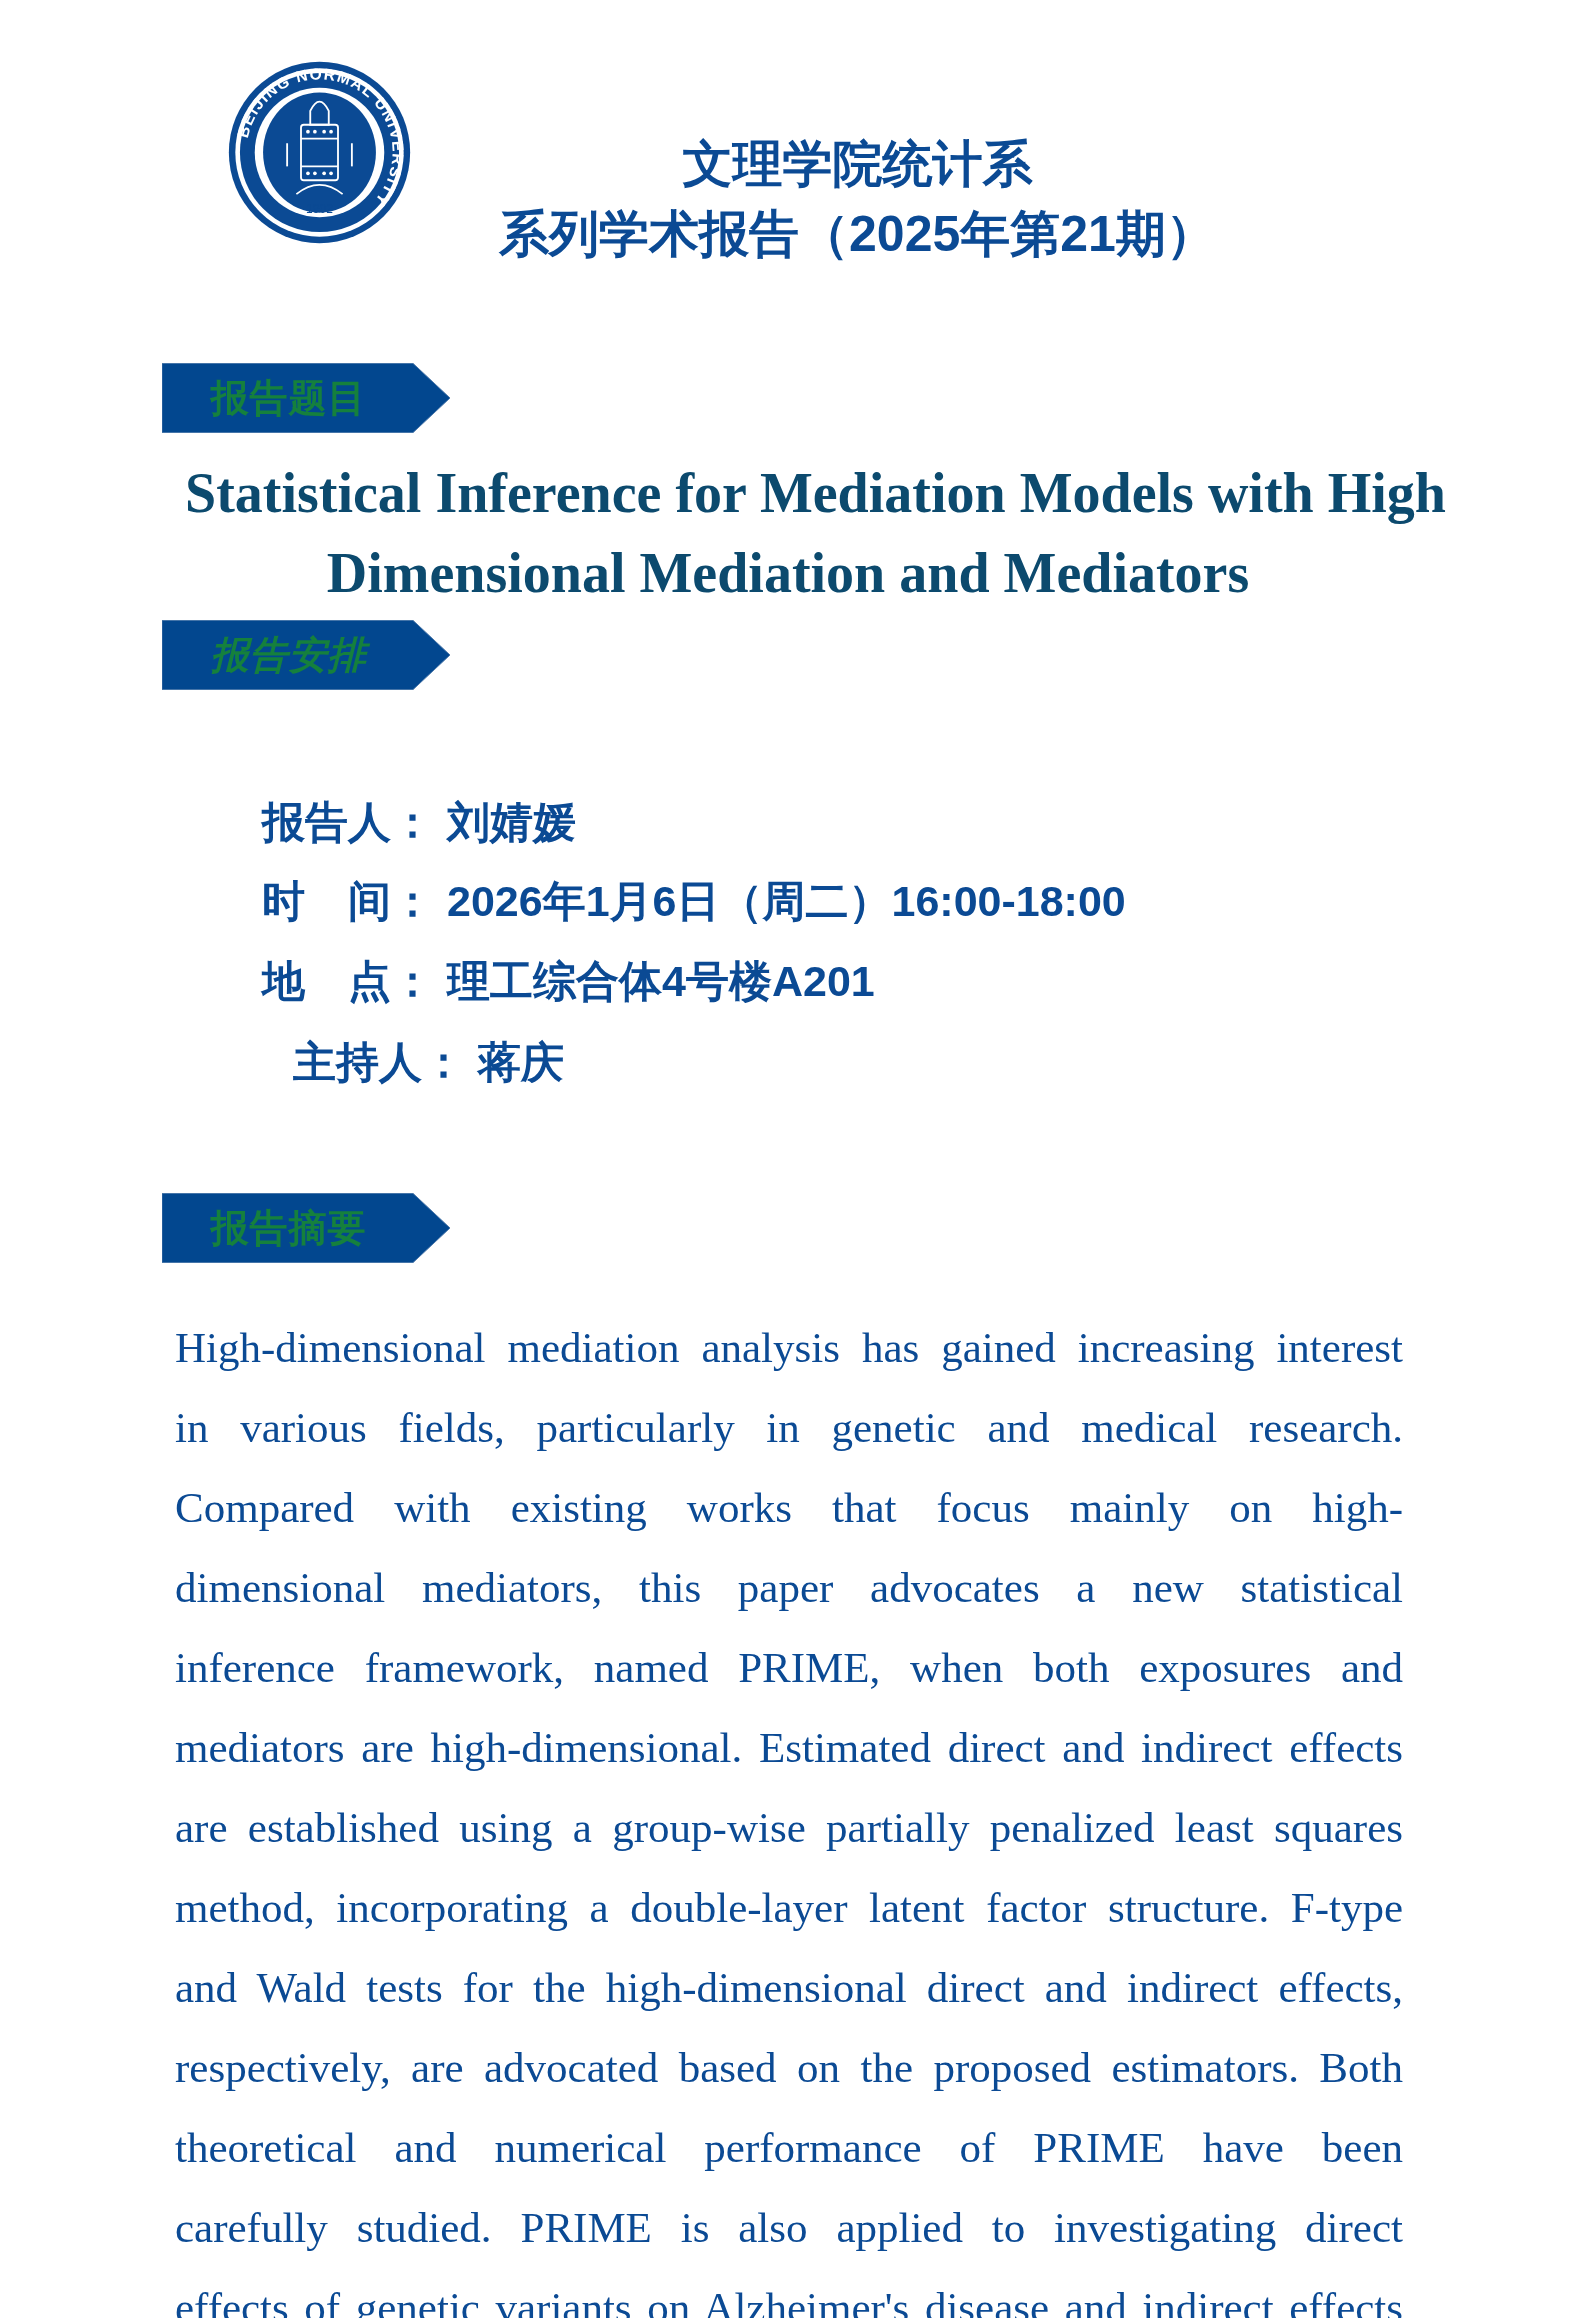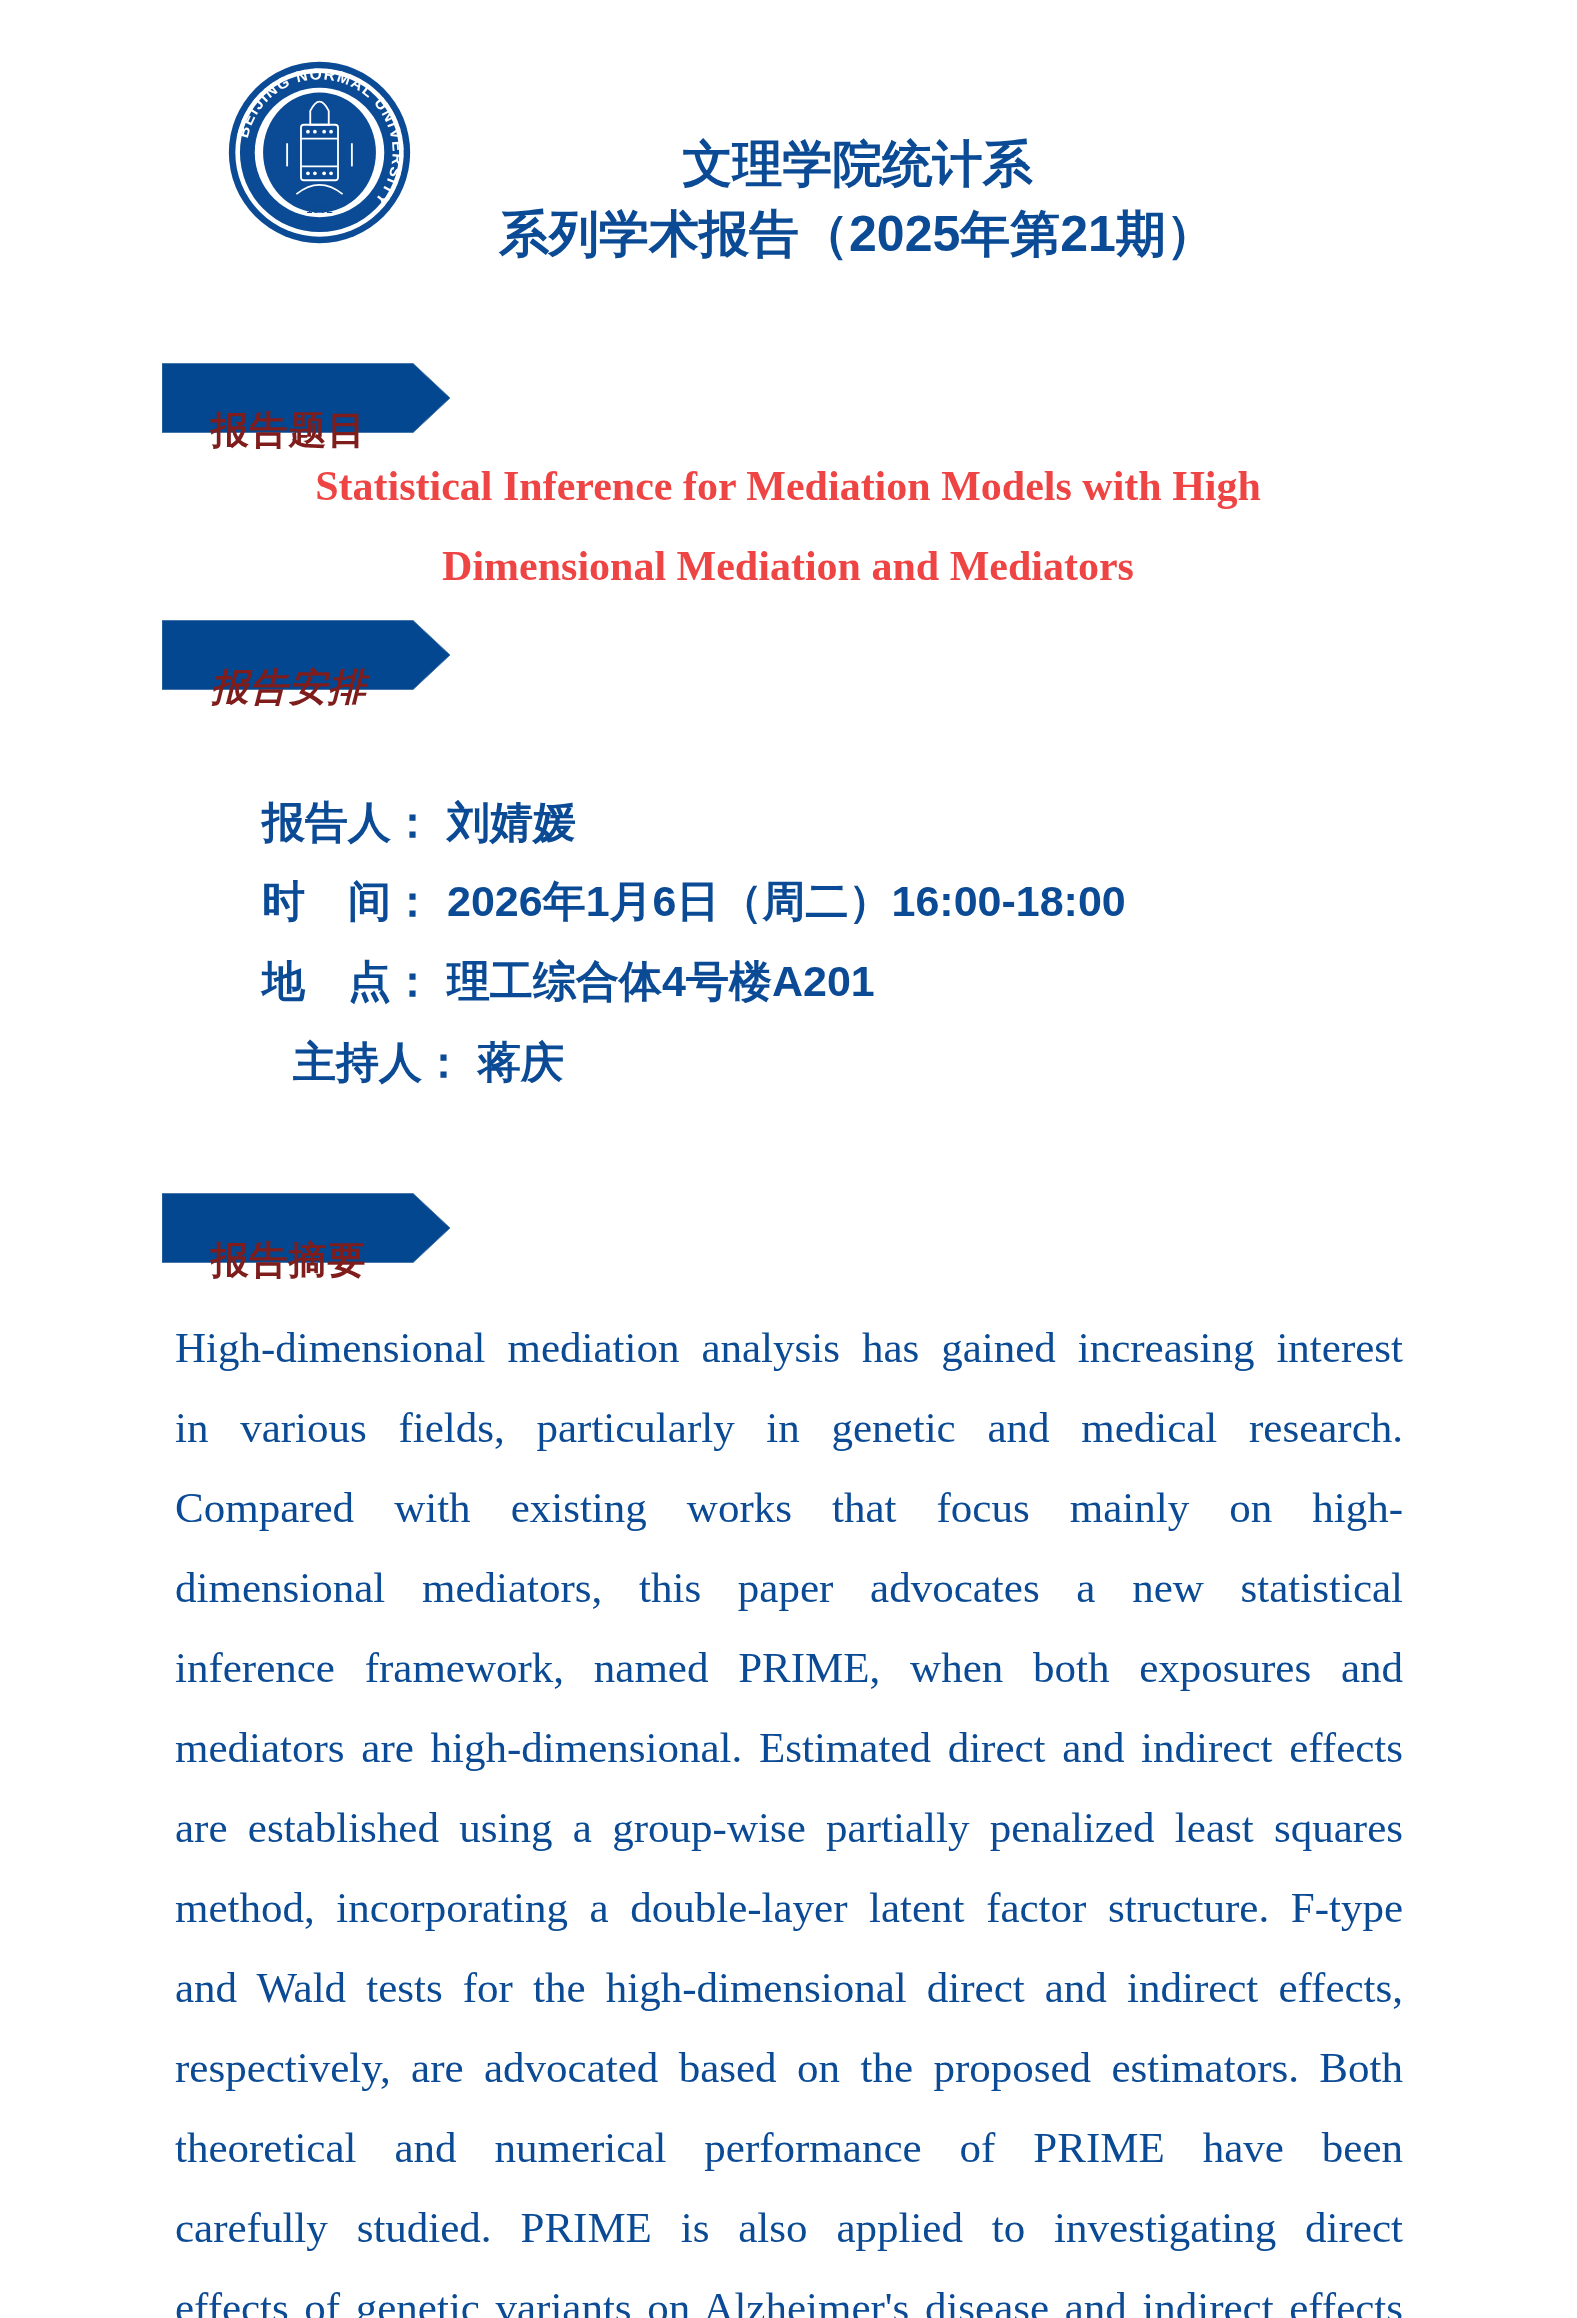--- a/index.html
+++ b/index.html
@@ -8,24 +8,24 @@
 
   
   #logo { left: 227px; top: 60px; width: 185px; height: 185px; }
   .header-title { position: absolute; left: 417px; width: 881px; text-align: center; font-weight: bold; font-size: 50px; color: #0b4a94; line-height: 1; white-space: nowrap; }
   #ht1 { top: 139px; }
   #ht2 { top: 209px; }
 
   
   .banner { position: absolute; left: 162px; width: 288px; height: 70px; }
   .banner svg { position: absolute; left: 0; top: 0; }
-  .banner .label { position: absolute; left: 0; top: 0; width: 253px; height: 70px; display: flex; align-items: center; justify-content: center; color: #7f1d1d; font-weight: bold; font-size: 38px; letter-spacing: 0.9px; margin-top: 32px; }
+  .banner .label { position: absolute; left: 0; top: 0; width: 253px; height: 70px; display: flex; align-items: center; justify-content: center; color: #15803d; font-weight: bold; font-size: 38px; letter-spacing: 0.9px; }
 
   
-  .talk-title { position: absolute; left: 185px; width: 1206px; text-align: center; font-family: "Liberation Serif", "DejaVu Serif", serif; font-weight: bold; font-size: 42px; color: #ef4444; line-height: 1; white-space: nowrap; }
+  .talk-title { position: absolute; left: 185px; width: 1206px; text-align: center; font-family: "Liberation Serif", "DejaVu Serif", serif; font-weight: bold; font-size: 56px; color: #0c4a6e; line-height: 1; white-space: nowrap; }
   #tt1 { top: 465px; }
   #tt2 { top: 545px; }
 
   
   .info-row { position: absolute; left: 262px; font-weight: bold; font-size: 43px; color: #0b4a94; line-height: 1; white-space: nowrap; display: flex; }
   .info-row .k { width: 185px; display: inline-block; }
   .info-row .v { display: inline-block; }
 
   
   .abstract { position: absolute; left: 175px; width: 1228px; top: 1308px; font-family: "Liberation Serif", "DejaVu Serif", serif; font-size: 43px; line-height: 80px; color: #0b4a94; }

